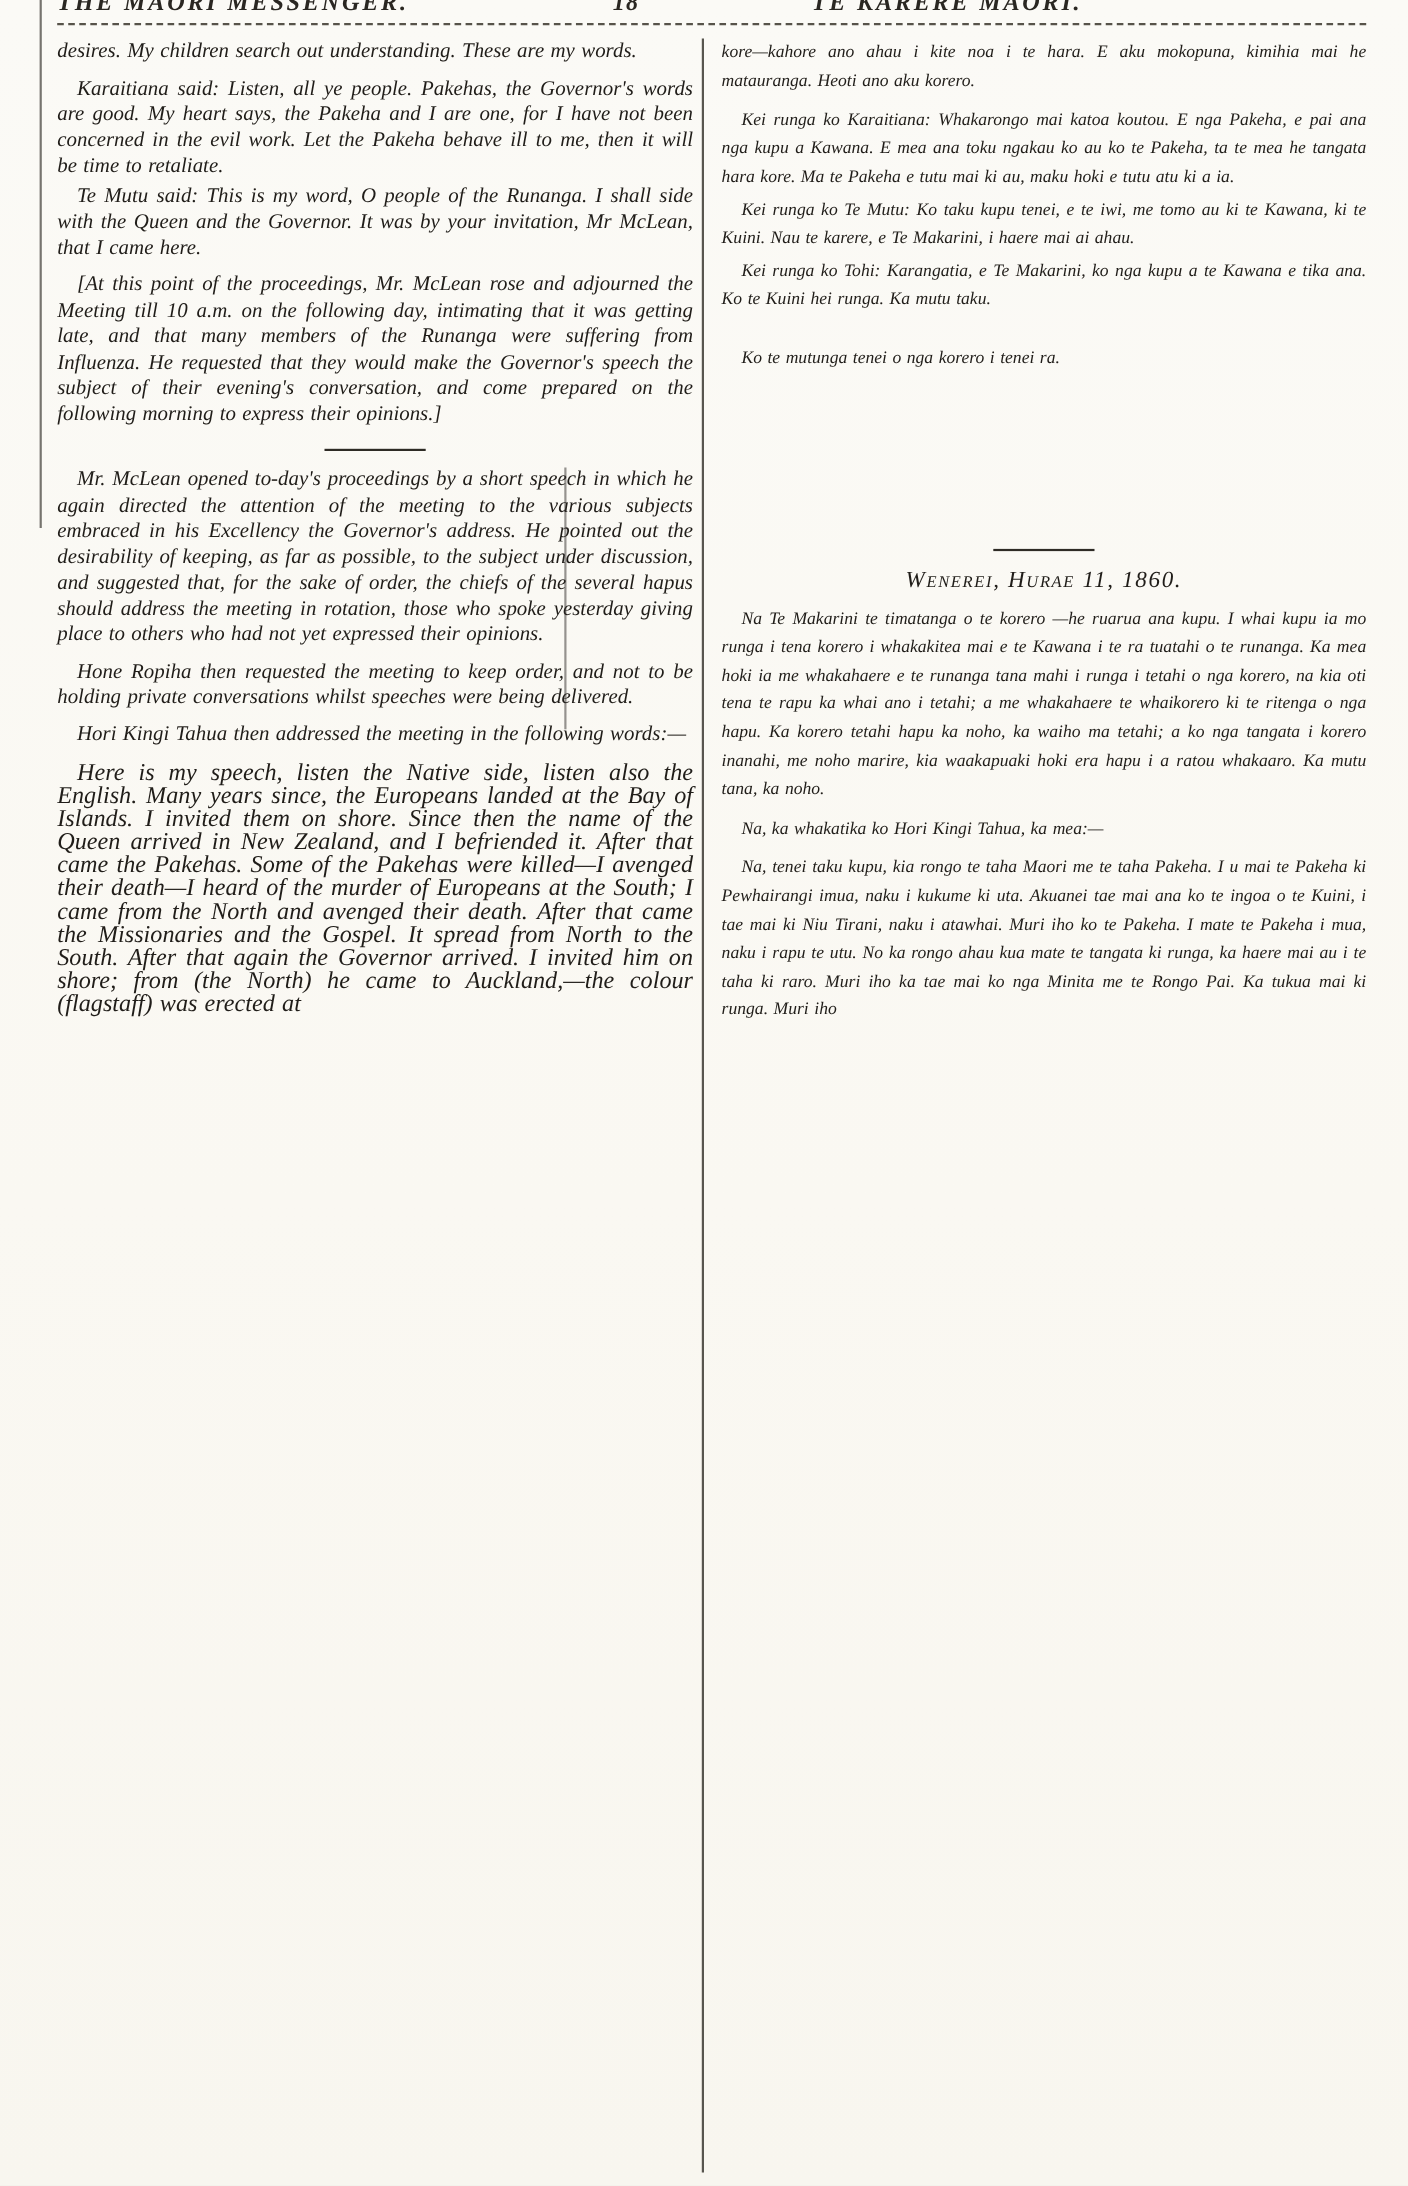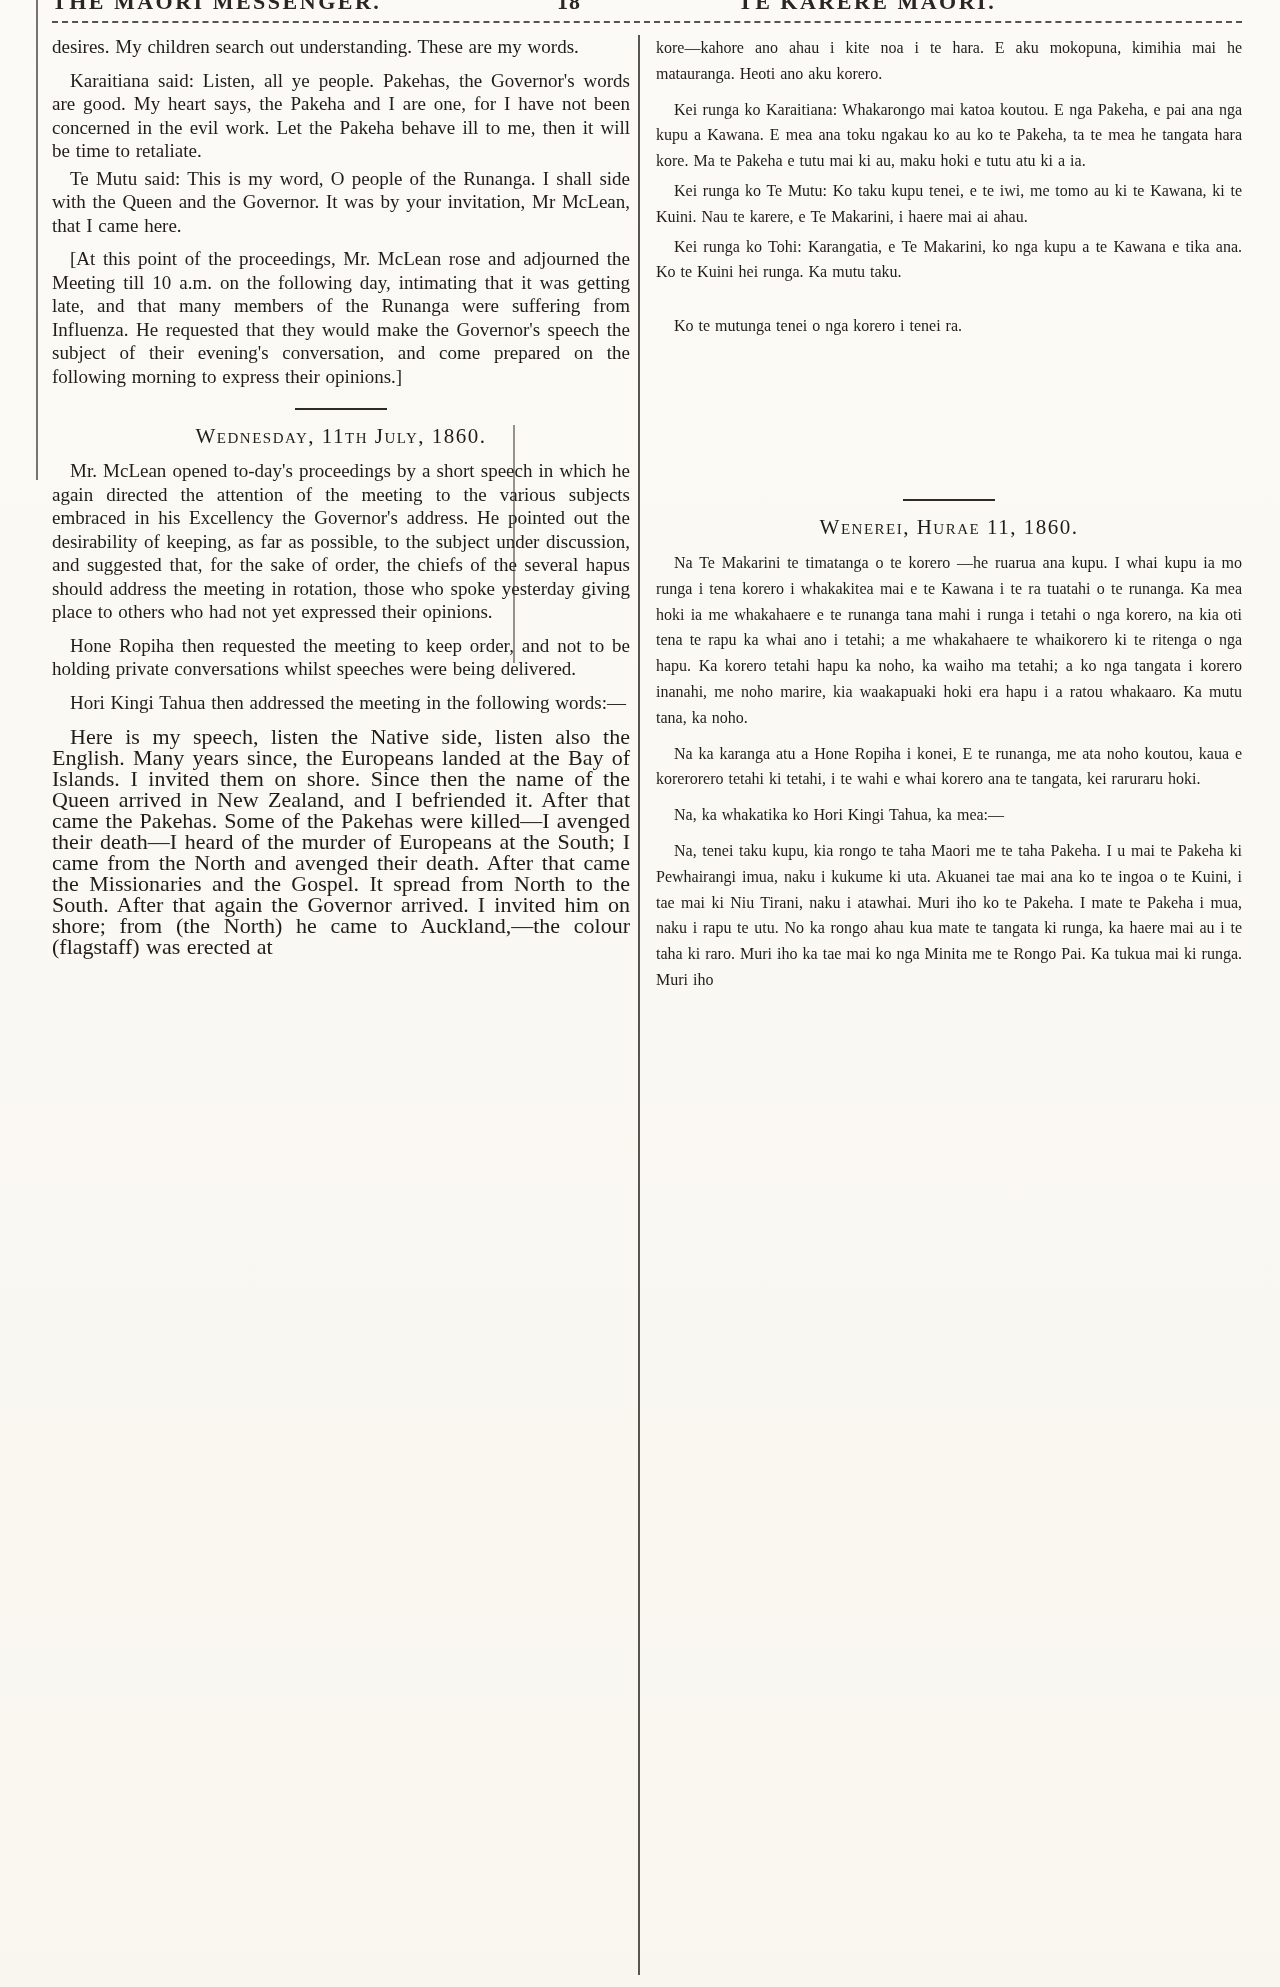--- a/index.html
+++ b/index.html
@@ -7,20 +7,21 @@
     position: relative;
     width: 1280px;
     height: 1987px;
     margin: 0 auto;
     background: linear-gradient(180deg, #fbfaf6 0%, #faf8f2 55%, #f8f6ef 100%);
     color: #201d19;
     font-family: "Liberation Serif", "DejaVu Serif", serif;
     box-sizing: border-box;
     padding: 0 38px 0 52px;
     overflow: hidden;
+    font-style: italic;
   }
   
   .masthead {
     position: relative;
     height: 18px;
     overflow: hidden;
   }
   .masthead-row {
     position: absolute;
     top: -11px;
@@ -117,40 +118,38 @@
 
   <div class="columns">
 
     <section class="col col-left">
       <p class="body noindent">desires. My children search out understanding. These are my words.</p>
       <p class="body gap">Karaitiana said: Listen, all ye people. Pakehas, the Governor's words are good. My heart says, the Pakeha and I are one, for I have not been concerned in the evil work. Let the Pakeha behave ill to me, then it will be time to retaliate.</p>
       <p class="body">Te Mutu said: This is my word, O people of the Runanga. I shall side with the Queen and the Governor. It was by your invitation, Mr McLean, that I came here.</p>
       <p class="body gap">[At this point of the proceedings, Mr. McLean rose and adjourned the Meeting till 10 a.m. on the following day, intimating that it was getting late, and that many members of the Runanga were suffering from Influenza. He requested that they would make the Governor's speech the subject of their evening's conversation, and come prepared on the following morning to express their opinions.]</p>
 
       <div class="section-rule"></div>
-      <h2 class="heading">Wednesday, 11th July, 1860.</h2>
 
       <p class="body gap">Mr. McLean opened to-day's proceedings by a short speech in which he again directed the attention of the meeting to the various subjects embraced in his Excellency the Governor's address. He pointed out the desirability of keeping, as far as possible, to the subject under discussion, and suggested that, for the sake of order, the chiefs of the several hapus should address the meeting in rotation, those who spoke yesterday giving place to others who had not yet expressed their opinions.</p>
       <p class="body gap">Hone Ropiha then requested the meeting to keep order, and not to be holding private conversations whilst speeches were being delivered.</p>
       <p class="body gap">Hori Kingi Tahua then addressed the meeting in the following words:—</p>
       <p class="body small">Here is my speech, listen the Native side, listen also the English. Many years since, the Europeans landed at the Bay of Islands. I invited them on shore. Since then the name of the Queen arrived in New Zealand, and I befriended it. After that came the Pakehas. Some of the Pakehas were killed—I avenged their death—I heard of the murder of Europeans at the South; I came from the North and avenged their death. After that came the Missionaries and the Gospel. It spread from North to the South. After that again the Governor arrived. I invited him on shore; from (the North) he came to Auckland,—the colour (flagstaff) was erected at</p>
     </section>
 
     <div class="col-divider"></div>
 
     <section class="col col-right">
       <p class="body noindent">kore—kahore ano ahau i kite noa i te hara. E aku mokopuna, kimihia mai he matauranga. Heoti ano aku korero.</p>
       <p class="body gap">Kei runga ko Karaitiana: Whakarongo mai katoa koutou. E nga Pakeha, e pai ana nga kupu a Kawana. E mea ana toku ngakau ko au ko te Pakeha, ta te mea he tangata hara kore. Ma te Pakeha e tutu mai ki au, maku hoki e tutu atu ki a ia.</p>
       <p class="body">Kei runga ko Te Mutu: Ko taku kupu tenei, e te iwi, me tomo au ki te Kawana, ki te Kuini. Nau te karere, e Te Makarini, i haere mai ai ahau.</p>
       <p class="body">Kei runga ko Tohi: Karangatia, e Te Makarini, ko nga kupu a te Kawana e tika ana. Ko te Kuini hei runga. Ka mutu taku.</p>
       <p class="body gap2">Ko te mutunga tenei o nga korero i tenei ra.</p>
 
       <div class="section-rule"></div>
       <h2 class="heading">Wenerei, Hurae 11, 1860.</h2>
 
       <p class="body gap">Na Te Makarini te timatanga o te korero —he ruarua ana kupu. I whai kupu ia mo runga i tena korero i whakakitea mai e te Kawana i te ra tuatahi o te runanga. Ka mea hoki ia me whakahaere e te runanga tana mahi i runga i tetahi o nga korero, na kia oti tena te rapu ka whai ano i tetahi; a me whakahaere te whaikorero ki te ritenga o nga hapu. Ka korero tetahi hapu ka noho, ka waiho ma tetahi; a ko nga tangata i korero inanahi, me noho marire, kia waakapuaki hoki era hapu i a ratou whakaaro. Ka mutu tana, ka noho.</p>
-      <p class="body gap">Na ka karanga atu a Hone Ropiha i konei, E te runanga, me ata noho koutou, kaua e korerorero tetahi ki tetahi, i te wahi e whai korero ana te tangata, kei raruraru hoki.</p>
       <p class="body gap">Na, ka whakatika ko Hori Kingi Tahua, ka mea:—</p>
       <p class="body gap">Na, tenei taku kupu, kia rongo te taha Maori me te taha Pakeha. I u mai te Pakeha ki Pewhairangi imua, naku i kukume ki uta. Akuanei tae mai ana ko te ingoa o te Kuini, i tae mai ki Niu Tirani, naku i atawhai. Muri iho ko te Pakeha. I mate te Pakeha i mua, naku i rapu te utu. No ka rongo ahau kua mate te tangata ki runga, ka haere mai au i te taha ki raro. Muri iho ka tae mai ko nga Minita me te Rongo Pai. Ka tukua mai ki runga. Muri iho</p>
     </section>
 
   </div>
 </div>
 
 </body></html>

